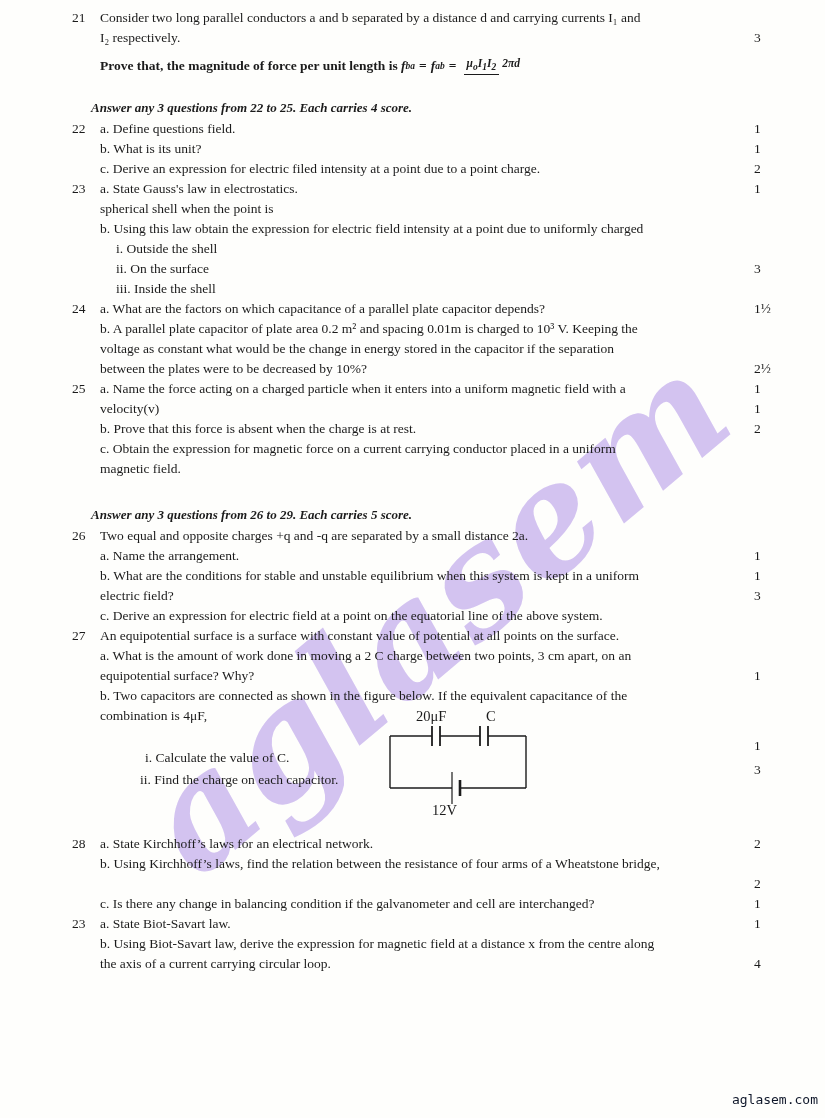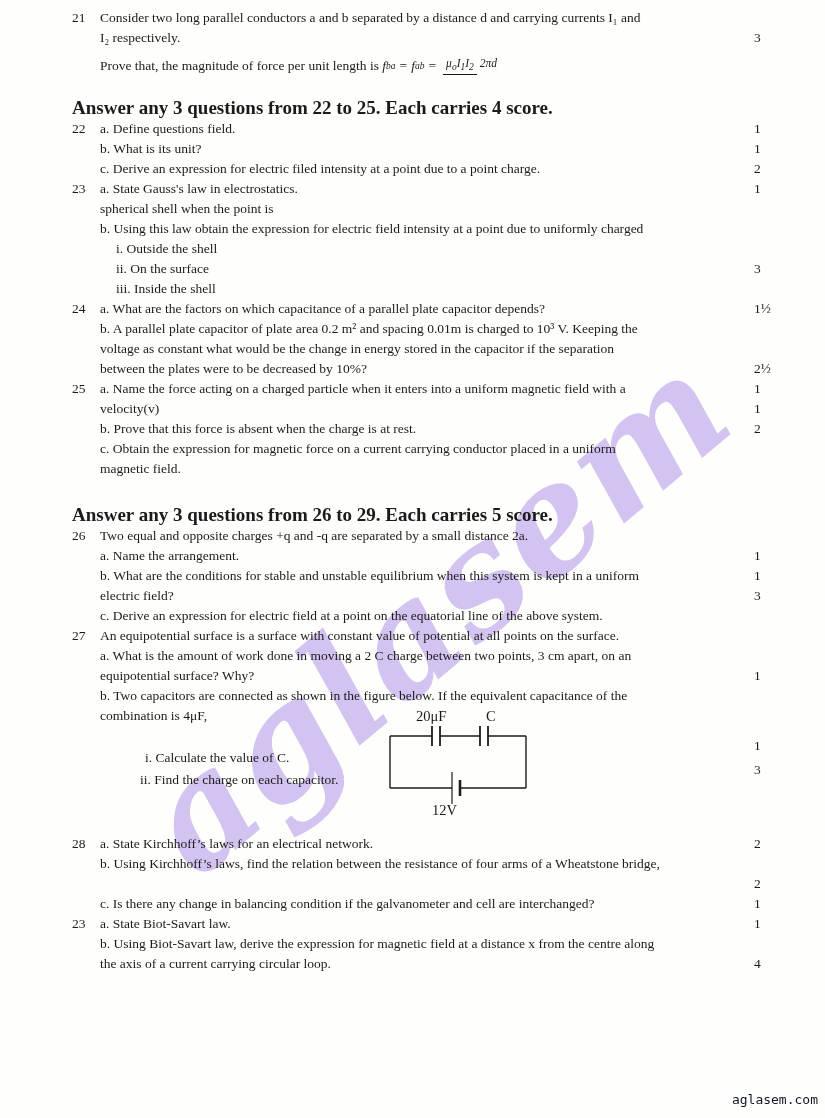--- a/index.html
+++ b/index.html
@@ -8,28 +8,28 @@
     font-family:"Liberation Serif","DejaVu Serif",serif;
     font-size:13.5px;color:#1b1b1b;overflow:hidden;
   }
   .content{position:relative;z-index:1;padding-top:8px;}
   .row{display:grid;grid-template-columns:72px 28px 640px 1fr;line-height:20px;min-height:20px;}
   .num{grid-column:2;}
   .txt{grid-column:3;}
   .score{grid-column:4;padding-left:14px;}
   .ind .txt{padding-left:16px;}
   .formula-row{min-height:36px;align-items:center;}
-  .formula-row .txt{display:flex;align-items:center;height:36px;}
+  .formula-row .txt{display:flex;align-items:center;height:36px;font-weight:bold;}
   .mi{font-style:italic;}
   .meq{padding:0 4px;}
   sub{font-size:9.5px;font-style:italic;}
   .frac{display:inline-flex;text-align:center;line-height:1.15;font-size:11.5px;margin-left:3px;}
   .frac-num{border-bottom:1px solid #1b1b1b;padding:0 3px;}
   .frac-den{padding:0 3px;}
-  .section-header{font-weight:bold;font-size:19px;line-height:21px;padding-left:72px;}
+  .section-header{font-weight:bold;font-size:13px;line-height:21px;padding-left:91px;font-style:italic;}
   .sh1{margin-top:13px;margin-bottom:1px;}
   .sh2{margin-top:25px;margin-bottom:1px;}
   .figure-block{position:relative;height:108px;}
   .fig-item{position:absolute;line-height:20px;}
   .fig-i{left:145px;top:22px;}
   .fig-ii{left:140px;top:44px;}
   .fig-score{position:absolute;left:754px;line-height:20px;}
   .fig-score-i{top:10px;}
   .fig-score-ii{top:34px;}
   .circuit{position:absolute;left:388px;top:-18px;width:150px;height:126px;}

